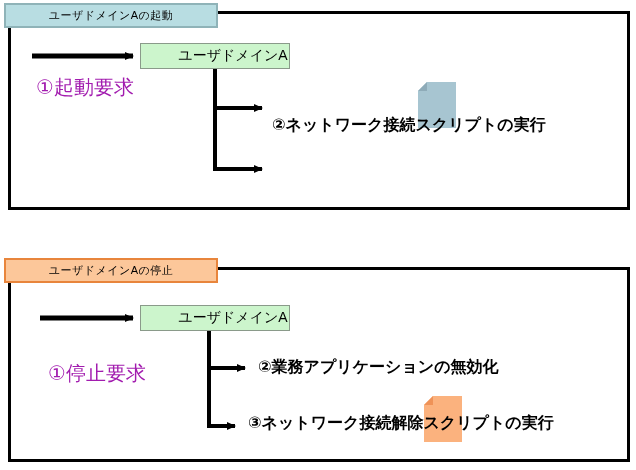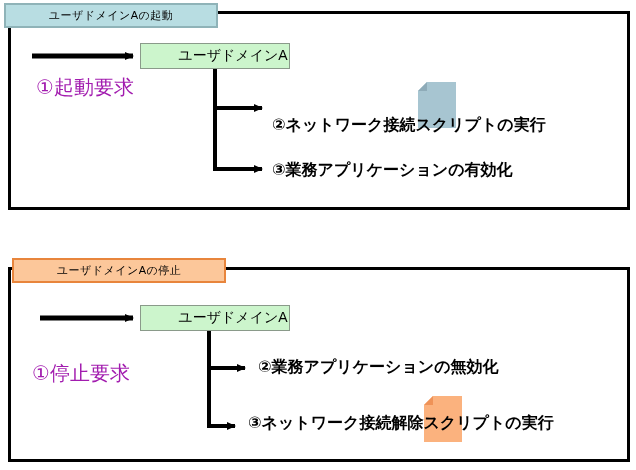--- a/index.html
+++ b/index.html
@@ -52,21 +52,20 @@
   }
   #diagram-startup .banner {
     left: 4px; top: 3px; width: 214px; height: 25px;
     background: #b8dde2;
     border: 2px solid #8fb3b8;
   }
   #diagram-shutdown .banner {
     left: 4px; top: 8px; width: 214px; height: 25px;
     background: #fcc79a;
     border: 2px solid #e8853c;
-    margin-left: 8px;
   }
 
   
   .domain-box {
     position: absolute;
     box-sizing: border-box;
     background: #ccf5cc;
     border: 1px solid #8a9a8a;
     display: flex;
     align-items: center;
@@ -151,21 +150,20 @@
 
     <line x1="213" y1="108" x2="262" y2="108" stroke="#000000" stroke-width="4" marker-end="url(#ah-top)"></line>
 
     <line x1="213" y1="169" x2="262" y2="169" stroke="#000000" stroke-width="4" marker-end="url(#ah-top)"></line>
   </svg>
 
   <div class="request-label" style="left:36px; top:74px;">①起動要求</div>
 
   <div class="step-label" style="left:272px; top:115px;">②ネットワーク接続スクリプトの実行</div>
 
-  <div class="step-label" style="left:272px; top:160px;">③業務アプリケーションの有効化</div>
 </div>
 
 <div class="diagram" id="diagram-shutdown">
 
   <div class="frame"></div>
 
   <div class="banner">ユーザドメインAの停止</div>
 
   <div class="domain-box">ユーザドメインA</div>
 
@@ -185,18 +183,18 @@
 
     <line x1="40" y1="68" x2="133" y2="68" stroke="#000000" stroke-width="5" marker-end="url(#ah-bot)"></line>
 
     <line x1="209" y1="81" x2="209" y2="177" stroke="#000000" stroke-width="4"></line>
 
     <line x1="207" y1="118" x2="245" y2="118" stroke="#000000" stroke-width="4" marker-end="url(#ah-bot)"></line>
 
     <line x1="207" y1="176" x2="235" y2="176" stroke="#000000" stroke-width="4" marker-end="url(#ah-bot)"></line>
   </svg>
 
-  <div class="request-label" style="left:32px; top:110px;">①停止要求</div>
+  <div class="request-label" style="left:48px; top:110px;">①停止要求</div>
 
   <div class="step-label" style="left:258px; top:107px;">②業務アプリケーションの無効化</div>
 
   <div class="step-label" style="left:248px; top:163px;">③ネットワーク接続解除スクリプトの実行</div>
 </div>
 
 </body></html>

